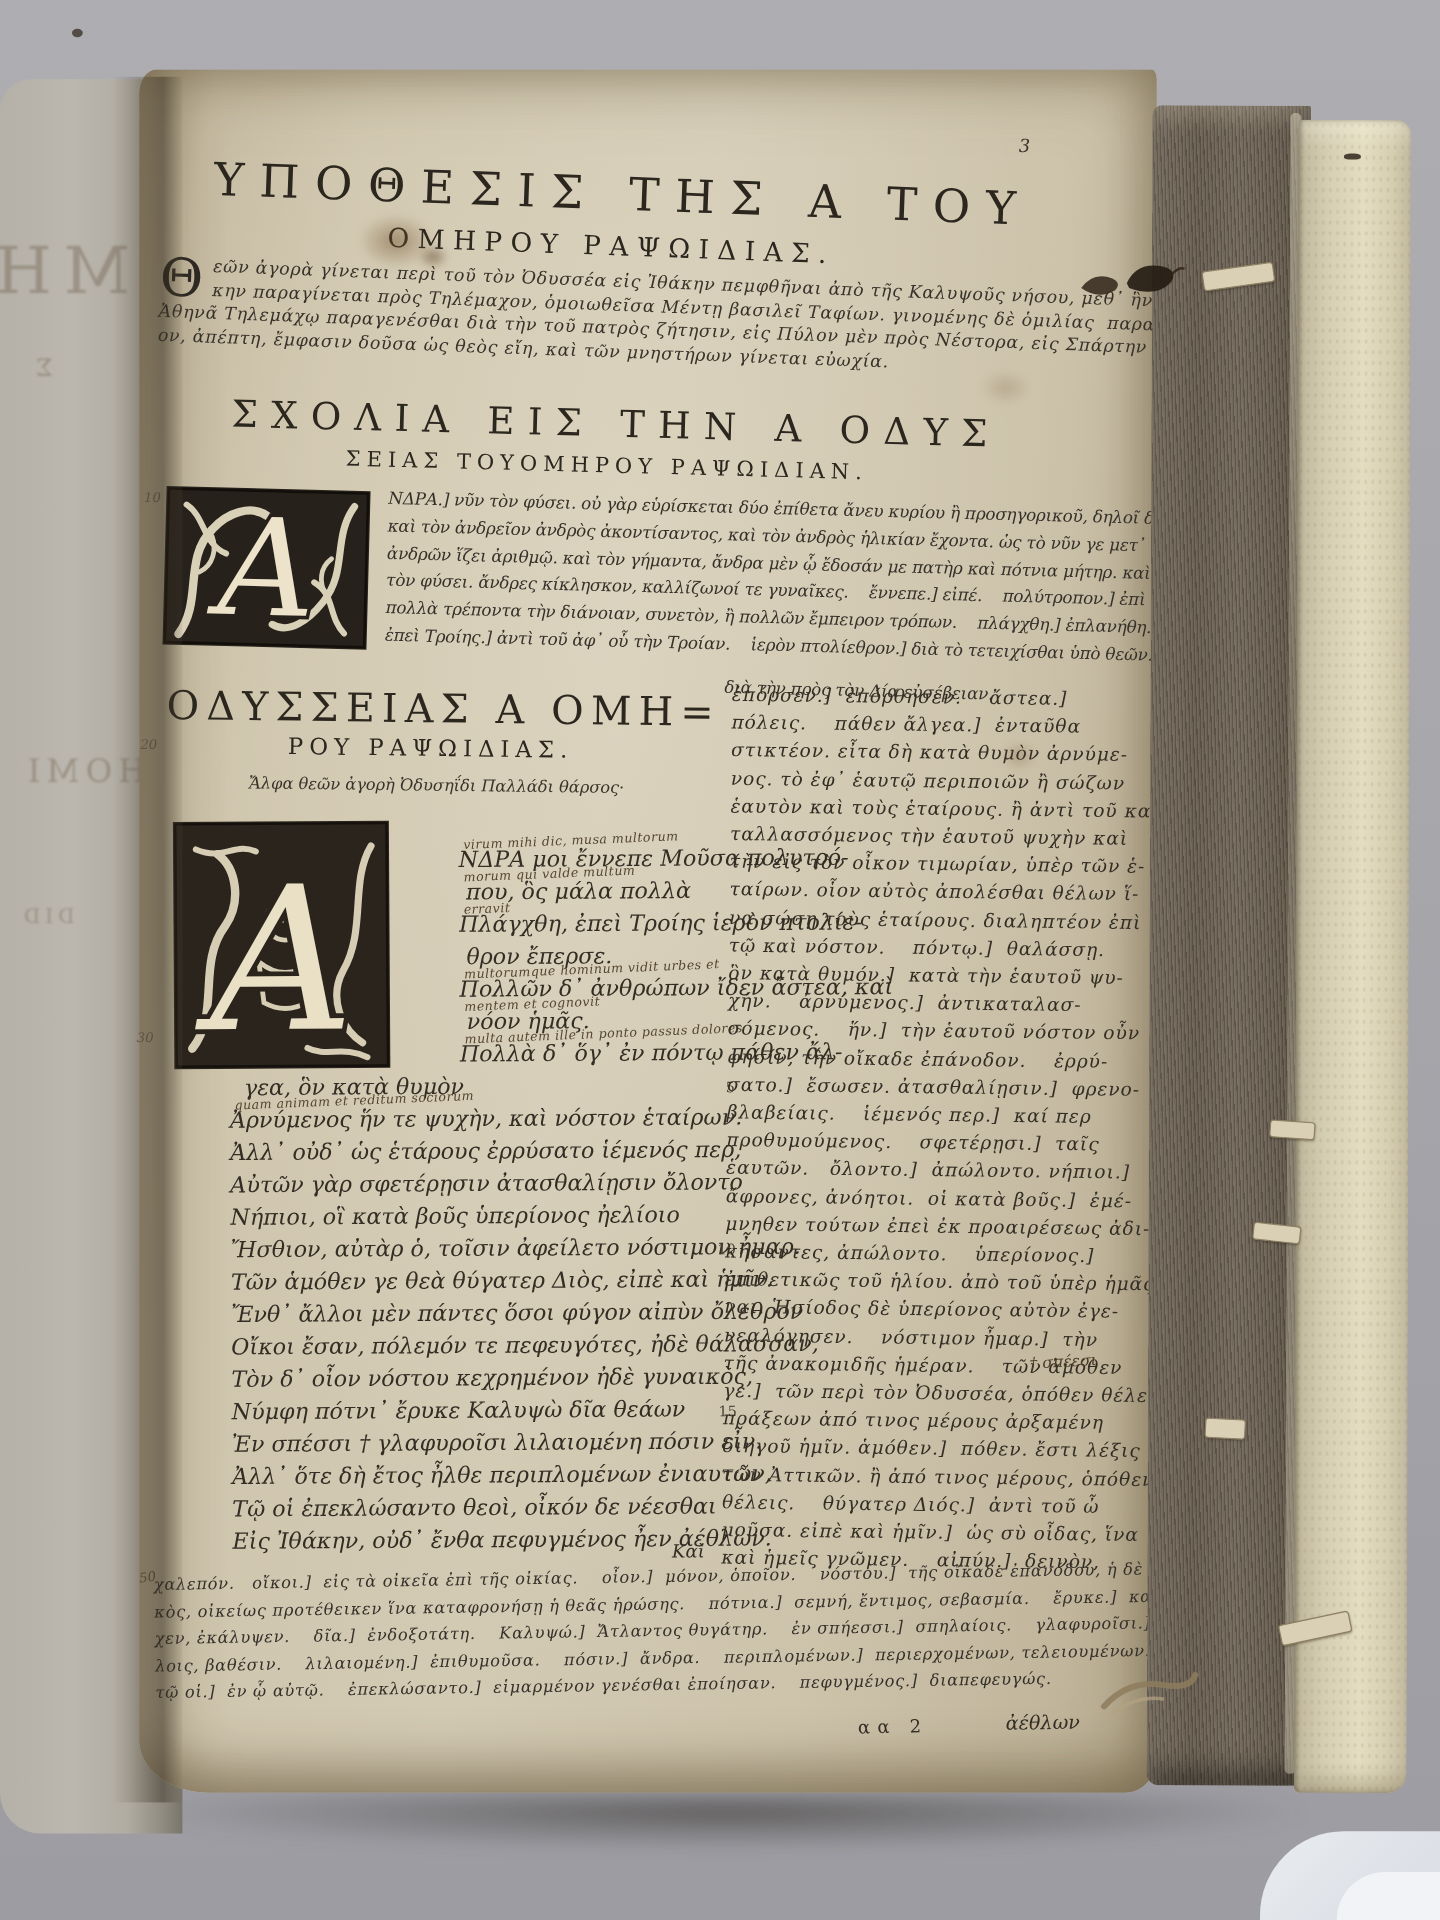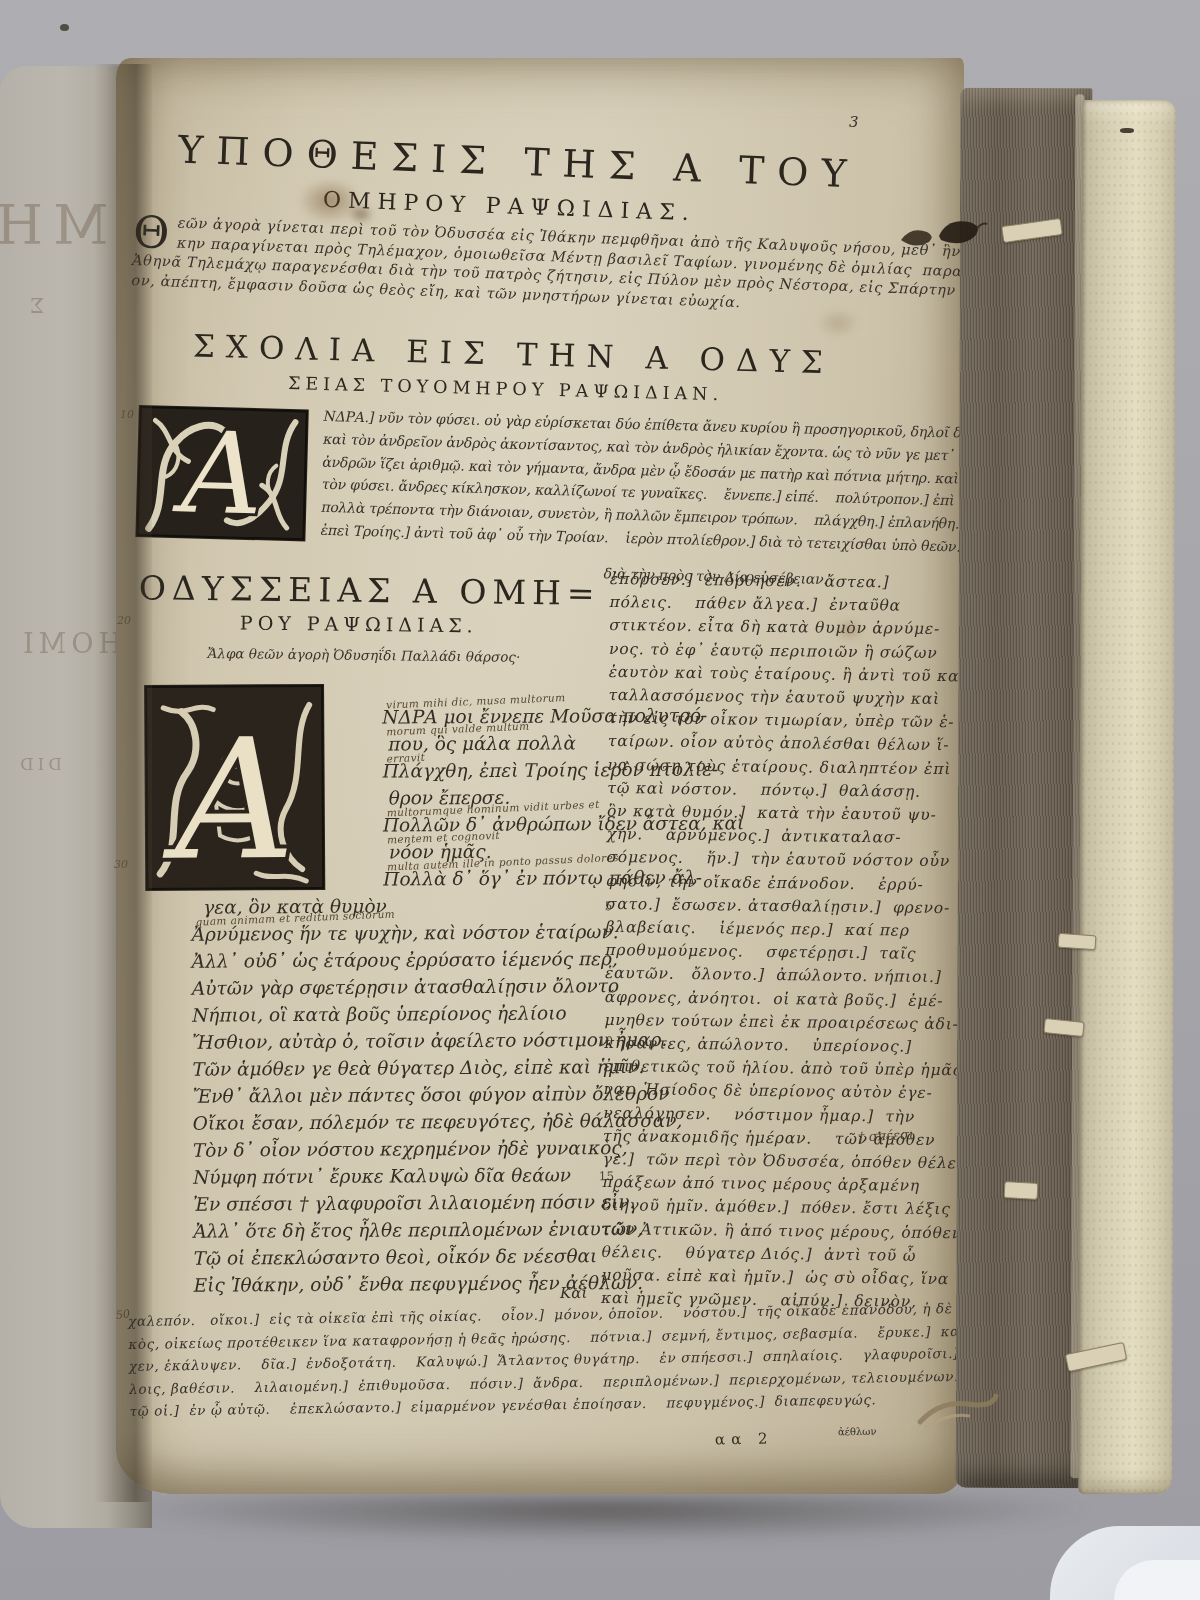--- a/index.html
+++ b/index.html
@@ -58,21 +58,21 @@
   .versearea svg{float:left;margin:6px 10px 0 0;}
   .vline{position:relative;white-space:pre;height:27px;}
   .vg{display:inline-block;width:0;white-space:pre;overflow:visible;vertical-align:baseline;
       transform:translate(4px,-15px) rotate(-2deg);font-size:10.5px;letter-spacing:.4px;color:#55462f;}
   .vn{position:absolute;right:10px;top:2px;font-size:12px;font-style:normal;color:#4a4136;}
   .catchmid{left:444px;top:1226px;font-size:15px;font-style:italic;}
   .rightcol{left:494px;top:510px;width:330px;font-size:15.5px;line-height:23.2px;font-style:italic;letter-spacing:.8px;color:#332d24;}
   .marginnote{left:742px;top:1070px;font-size:13px;font-style:italic;color:#4a3c28;transform:rotate(-3deg);white-space:pre;}
   .bottomblock{left:12px;top:1252px;width:822px;font-size:13.5px;line-height:22.6px;font-style:italic;letter-spacing:.6px;color:#36302a;}
   .sig{left:599px;top:1372px;font-size:15px;letter-spacing:6px;color:#332d24;transform:rotate(-1deg);}
-  .catchbottom{left:722px;top:1368px;font-size:10px;transform:rotate(-1deg);}
+  .catchbottom{left:722px;top:1368px;font-size:16px;font-style:italic;transform:rotate(-1deg);}
   .mnum{font-size:11px;font-style:italic;color:#6a5f4d;}
   .scribble{left:0px;top:1250px;font-size:11px;font-style:italic;color:#5d4e38;transform:rotate(-8deg);}
   
   .foreedge{
     left:958px;top:88px;width:132px;height:1400px;z-index:2;transform:rotate(0.2deg);
     background:
       repeating-linear-gradient(88deg,rgba(25,18,12,.22) 0 1px,rgba(255,252,240,.05) 1px 2px,rgba(0,0,0,0) 2px 3px),
       linear-gradient(90deg,#7b7164 0%,#6a6053 28%,#746a5d 55%,#6b6154 78%,#5f564a 100%);
     border-radius:8px 2px 2px 10px;
     box-shadow:inset 0 10px 18px rgba(230,220,195,.25), inset 0 -14px 20px rgba(0,0,0,.35);

